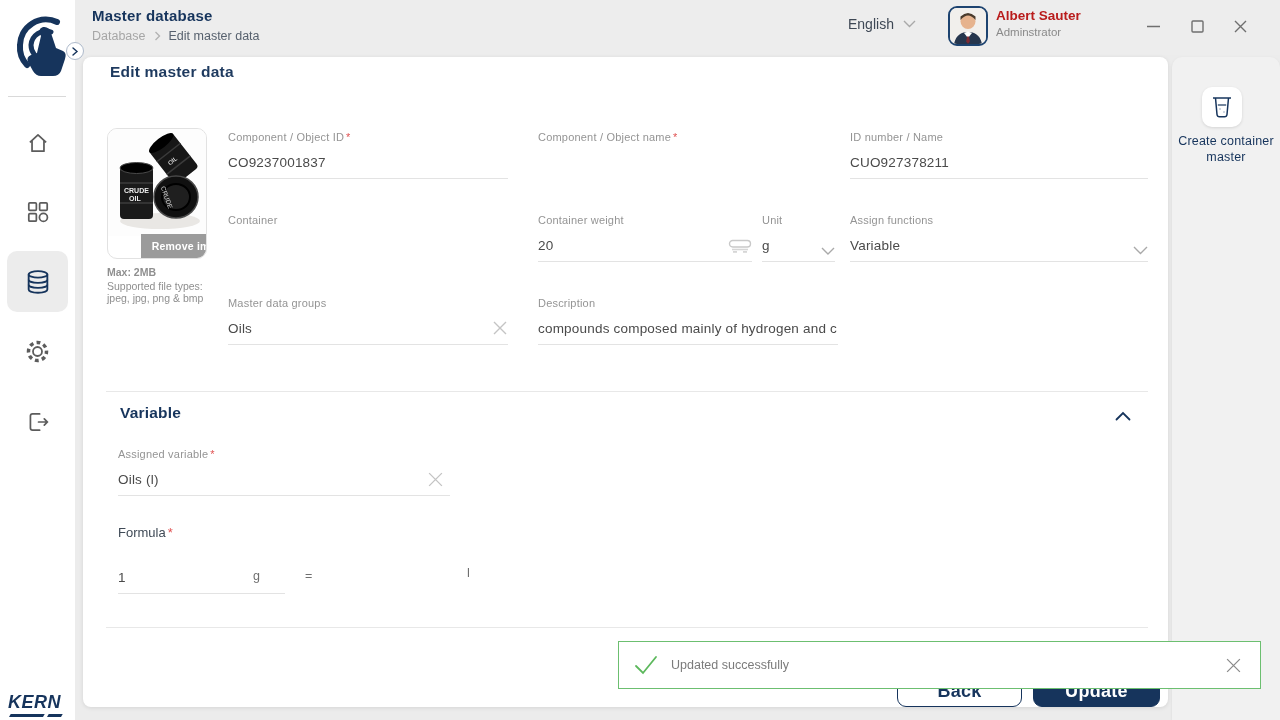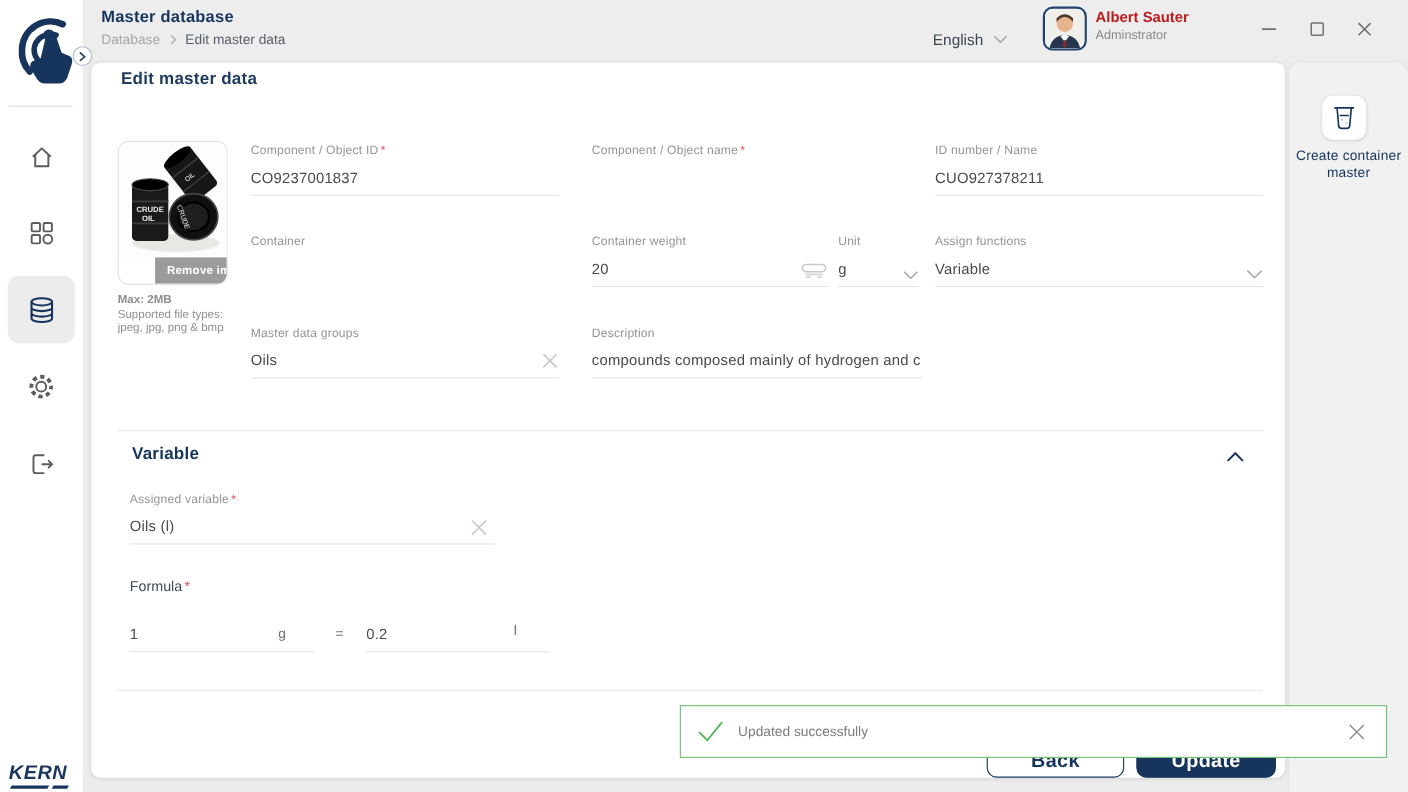--- a/index.html
+++ b/index.html
@@ -5,21 +5,21 @@
   * { margin:0; padding:0; box-sizing:border-box; }
   html,body { width:1280px; height:720px; overflow:hidden;
     font-family:"Liberation Sans", sans-serif; background:#ececec; }
   .abs { position:absolute; }
 
   
   .topbar { position:absolute; left:75px; top:0; width:1205px; height:55px; background:#ededed; }
   .app-title { position:absolute; left:17px; top:7px; font-size:15px; font-weight:bold; color:#16345c; letter-spacing:.2px; }
   .breadcrumb { position:absolute; left:17px; top:29px; font-size:12.5px; color:#a6a6a6; display:flex; align-items:center; gap:8px; }
   .breadcrumb .current { color:#57616e; }
-  .lang { position:absolute; left:773px; top:16px; font-size:14px; color:#3e4855; display:flex; align-items:center; gap:9px;margin-top:12px; }
+  .lang { position:absolute; left:773px; top:16px; font-size:14px; color:#3e4855; display:flex; align-items:center; gap:9px; }
   .avatar { position:absolute; left:873px; top:6px; width:40px; height:40px; border:2px solid #1d4370; border-radius:9px; overflow:hidden; background:#f4f2ef; }
   .user-name { position:absolute; left:921px; top:8px; font-size:13.5px; font-weight:bold; color:#b91c1c; }
   .user-role { position:absolute; left:921px; top:26px; font-size:11.5px; color:#8a8a8a; }
   .winbtn { position:absolute; top:14px; width:24px; height:24px; display:flex; align-items:center; justify-content:center; cursor:default; }
 
   
   .sidebar { position:absolute; left:0; top:0; width:75px; height:720px; background:#ffffff; z-index:5; }
   .side-divider { position:absolute; left:8px; top:96px; width:58px; height:1px; background:#d9d9d9; }
   .navbtn { position:absolute; left:13px; width:49px; height:49px; display:flex; align-items:center; justify-content:center; border-radius:10px; }
   .navbtn.active-bg { left:7px; width:61px; height:61px; background:#ececec; }
@@ -294,23 +294,20 @@
     </span>
   </div>
 
   <div class="formula-label"><span>Formula</span><span class="req">*</span></div>
 
   <div class="field" style="left:35px; top:511px; width:167px;">
     <input class="no-icon" readonly="" value="1" style="">
   </div>
   <div class="formula-text" style="left:170px; top:512px;">g</div>
   <div class="formula-text" style="left:222px; top:512px;">=</div>
-  <div class="field" style="left:250px; top:511px; width:167px;">
-    <input class="no-icon" readonly="" value="0.2" style="">
-  </div>
   <div class="formula-text" style="left:384px; top:508px; font-size:13px;">l</div>
 
   <div class="divider" style="top:570px;"></div>
 
   <div class="btn btn-back">Back</div>
   <div class="btn btn-update">Update</div>
 </div>
 
 <div class="right-panel">
   <div class="create-btn">

